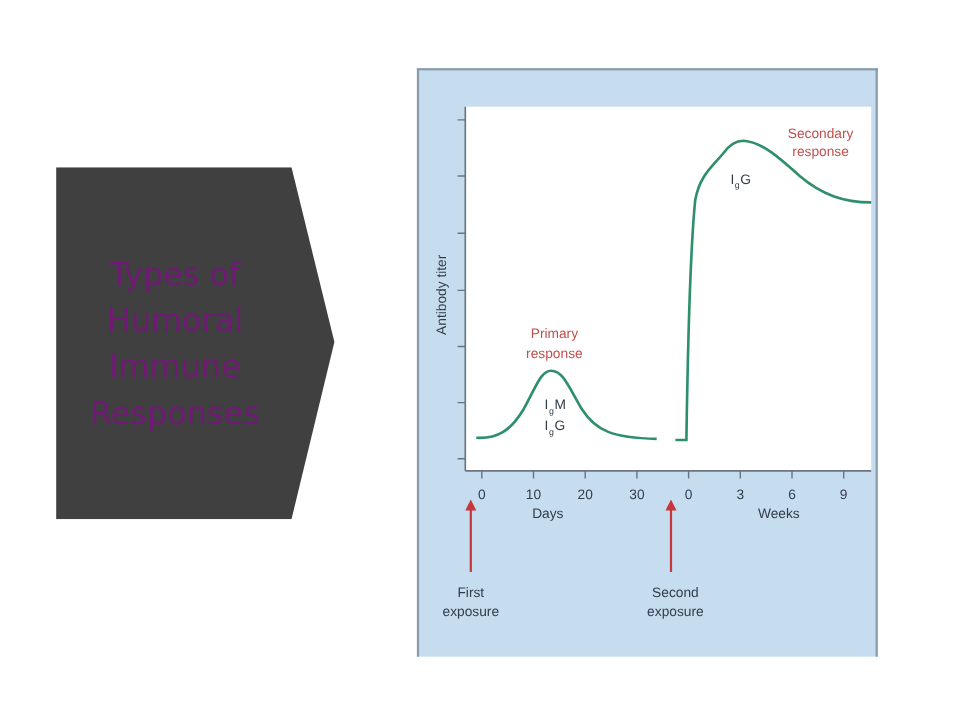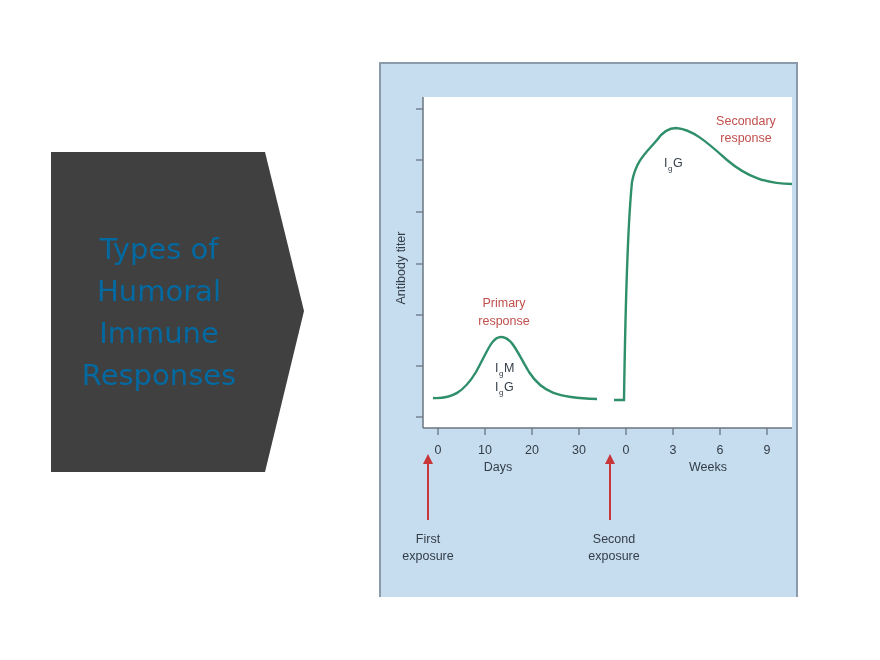--- a/index.html
+++ b/index.html
@@ -1,19 +1,19 @@
 <!DOCTYPE html>
 <html><head>
 <meta charset="utf-8">
 <style>
   html, body { margin:0; padding:0; }
   body { width:880px; height:660px; background:#ffffff; position:relative; overflow:hidden; font-family:"Liberation Sans", sans-serif; }
   .pentagon { position:absolute; left:51px; top:152px; width:254px; height:320px; }
   .pentagon svg { position:absolute; left:0; top:0; }
-  .pent-title { position:absolute; left:0; top:0; width:216px; height:320px; display:flex; align-items:center; justify-content:center; text-align:center; color:#0369a1; font-family:"DejaVu Sans", sans-serif; font-size:29px; line-height:42px; white-space:pre-line; }
+  .pent-title { position:absolute; left:0; top:0; width:216px; height:320px; display:flex; align-items:center; justify-content:center; text-align:center; color:#701a75; font-family:"DejaVu Sans", sans-serif; font-size:29px; line-height:42px; white-space:pre-line; }
   .figure { position:absolute; left:379px; top:62px; width:419px; height:535px; background:#c6ddf0; border-left:2px solid #8a9bab; border-top:2px solid #8a9bab; border-right:2px solid #8a9bab; box-sizing:border-box; }
   .fig-svg { position:absolute; left:0; top:0; }
   .txt { font-family:"Liberation Sans", sans-serif; }
 </style>
 </head>
 <body>
 
 <div class="pentagon">
   <svg width="254" height="320" viewBox="0 0 254 320">
     <polygon points="0,0 214,0 253,159 214,320 0,320" fill="#404040"></polygon>

